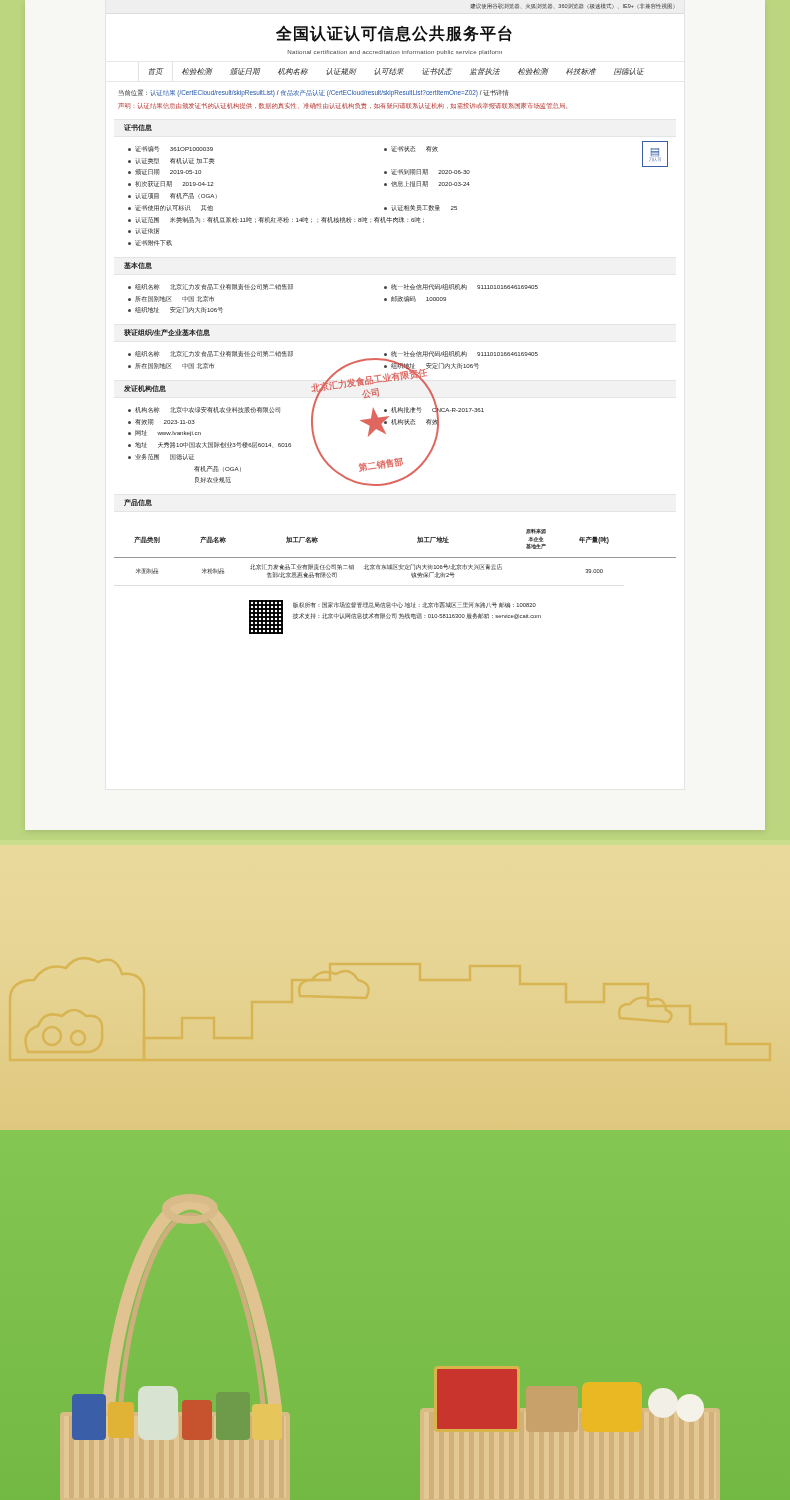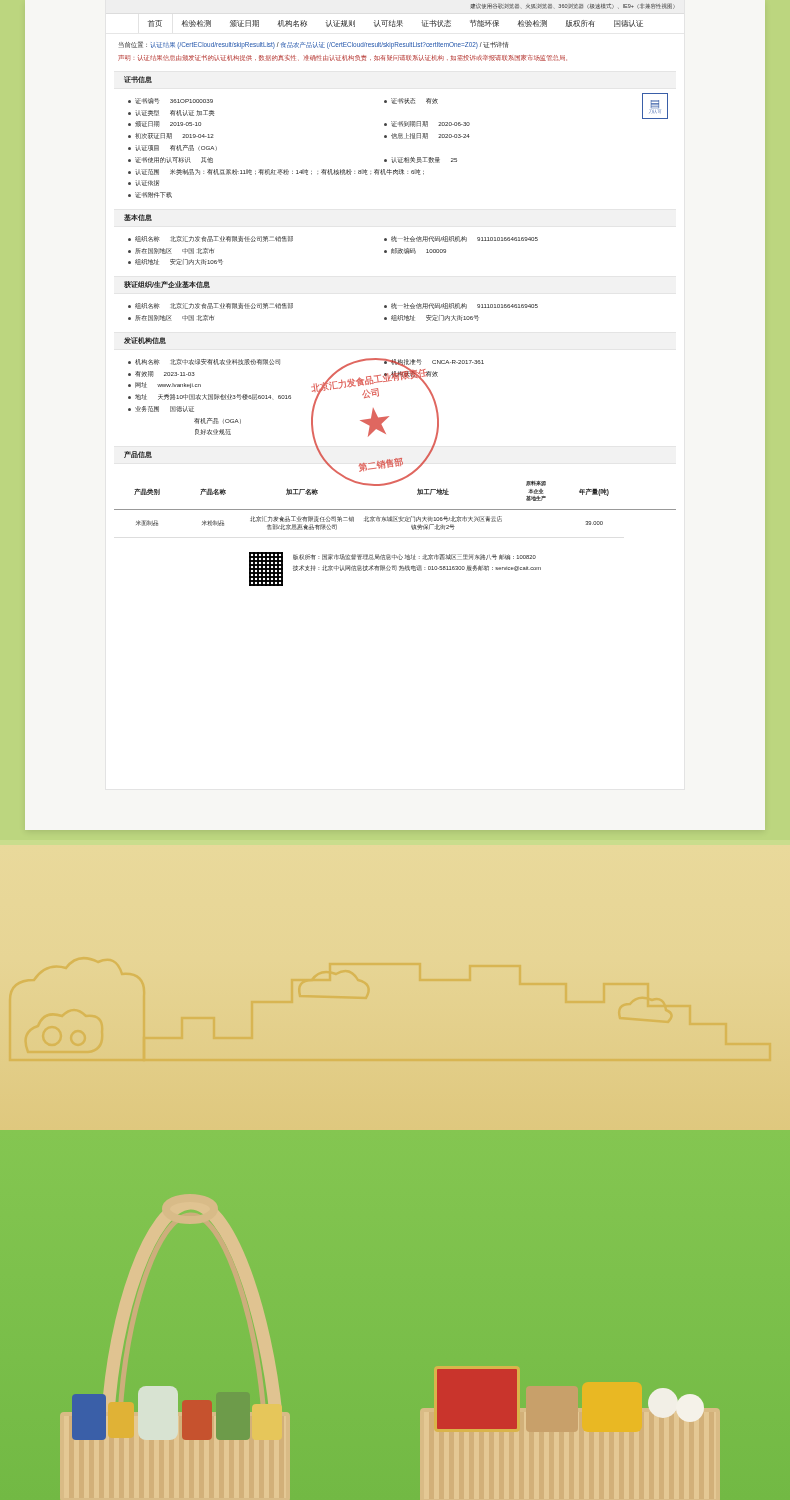--- a/index.html
+++ b/index.html
@@ -51,20 +51,21 @@
     font-size: 16px; font-weight: bold; color: #111; letter-spacing: 1px;
   }
   .site-sub {
     font-size: 6.2px; color: #444; margin-top: 3px; letter-spacing: .2px;
   }
   
   .nav {
     display: flex; justify-content: center; align-items: stretch;
     border-bottom: 1px solid #e6e6e6;
     height: 20px;
+    font-style: italic;
   }
   .nav-item {
     font-size: 7.5px; color: #222; padding: 0 9px;
     display: flex; align-items: center; white-space: nowrap;
   }
   .nav-item.home {
     border-left: 1px solid #e2e2e2;
     border-right: 1px solid #e2e2e2;
   }
   
@@ -200,32 +201,36 @@
 
 <div class="page">
 
   <div class="sec-screenshot">
     <div class="browser">
 
       <div class="browser-tabstrip">
         <span>建议使用谷歌浏览器、火狐浏览器、360浏览器（极速模式）、IE9+（非兼容性视图）</span>
       </div>
 
+      <div class="site-head">
+        <div class="site-title">全国认证认可信息公共服务平台</div>
+        <div class="site-sub">National certification and accreditation information public service platform</div>
+      </div>
 
       <div class="nav">
         <div class="nav-item home">首页</div>
         <div class="nav-item">检验检测</div>
         <div class="nav-item">颁证日期</div>
         <div class="nav-item">机构名称</div>
         <div class="nav-item">认证规则</div>
         <div class="nav-item">认可结果</div>
         <div class="nav-item">证书状态</div>
-        <div class="nav-item">节能环保</div>
+        <div class="nav-item">监督执法</div>
         <div class="nav-item">检验检测</div>
-        <div class="nav-item">版权所有</div>
+        <div class="nav-item">科技标准</div>
         <div class="nav-item">国德认证</div>
       </div>
 
       <div class="crumb">
         <span>当前位置：</span><span class="lnk">认证结果 (/CertECloud/result/skipResultList)</span><span> / </span><span class="lnk">食品农产品认证 (/CertECloud/result/skipResultList?certItemOne=Z02)</span><span> / </span><span>证书详情</span>
       </div>
 
       <div class="notice">声明：认证结果信息由颁发证书的认证机构提供，数据的真实性、准确性由认证机构负责，如有疑问请联系认证机构，如需投诉或举报请联系国家市场监管总局。</div>
 
       <div class="block-title">证书信息</div>

